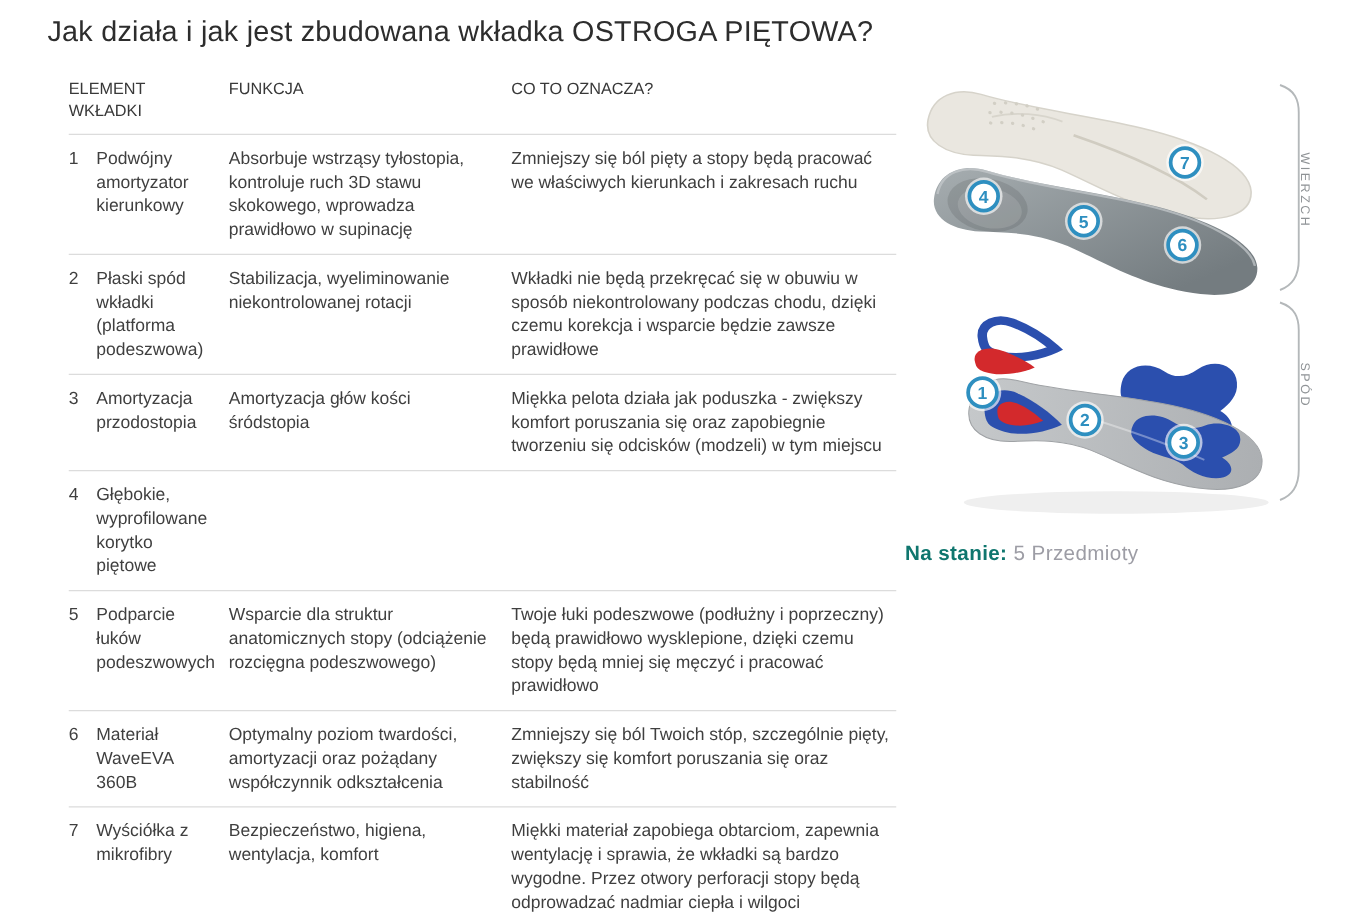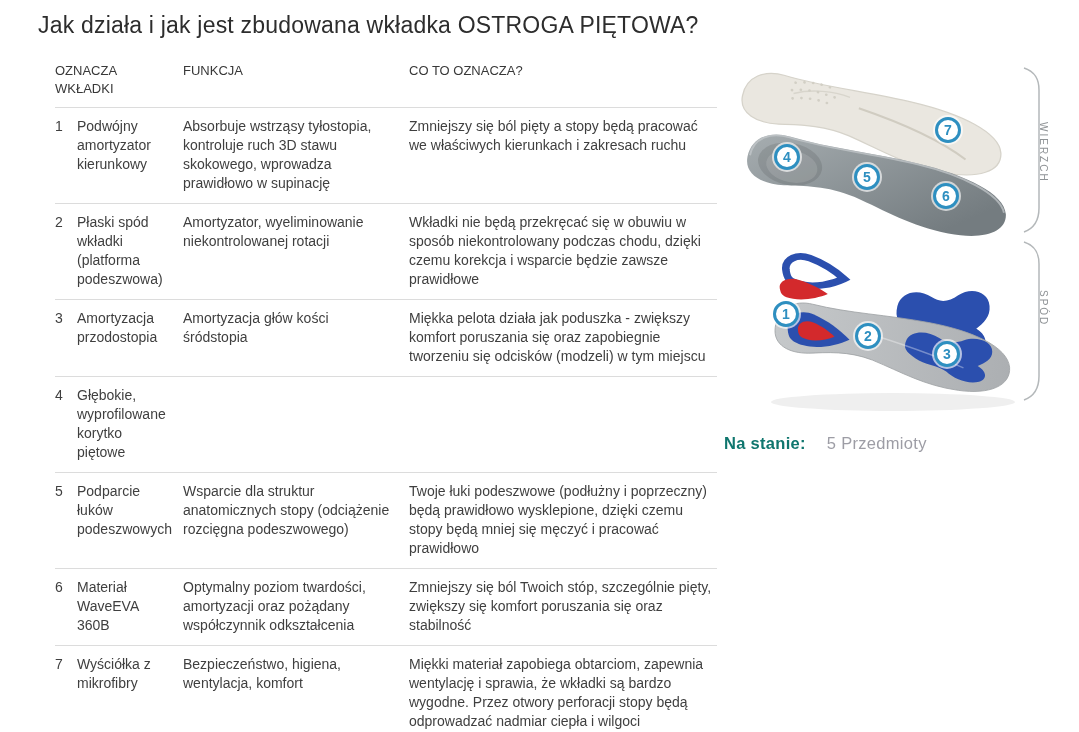--- a/index.html
+++ b/index.html
@@ -41,46 +41,46 @@
   .c7{left:214px;top:59px;}
   .v-label {
     position:absolute; writing-mode:vertical-rl; font-size:10px;
     letter-spacing:2px; color:#8f9396;
   }
   .v-top { left:317px; top:64px; }
   .v-bottom { left:317px; top:232px; }
   
   .stock { position:absolute; left:724px; top:434px; font-size:16.5px; letter-spacing:.3px; }
   .stock-label { font-weight:700; color:#0f766e; }
-  .stock-value { color:#9d9da5; margin-left:21px; }
+  .stock-value { color:#9d9da5; margin-left:5px; }
 </style>
 </head>
 <body>
 
 <div class="page">
 
   <h1 class="page-title">Jak działa i jak jest zbudowana wkładka OSTROGA PIĘTOWA?</h1>
 
   <div class="spec-table">
     <div class="t-head">
-      <div class="h-element">OZNACZA WKŁADKI</div>
+      <div class="h-element">ELEMENT WKŁADKI</div>
       <div class="h-funkcja">FUNKCJA</div>
       <div class="h-oznacza">CO TO OZNACZA?</div>
     </div>
 
     <div class="t-row">
       <div class="c-num">1</div>
       <div class="c-el">Podwójny amortyzator kierunkowy</div>
       <div class="c-fn">Absorbuje wstrząsy tyłostopia, kontroluje ruch 3D stawu skokowego, wprowadza prawidłowo w supinację</div>
       <div class="c-oz">Zmniejszy się ból pięty a stopy będą pracować we właściwych kierunkach i zakresach ruchu</div>
     </div>
     <div class="t-row">
       <div class="c-num">2</div>
       <div class="c-el">Płaski spód wkładki (platforma podeszwowa)</div>
-      <div class="c-fn">Amortyzator, wyeliminowanie niekontrolowanej rotacji</div>
+      <div class="c-fn">Stabilizacja, wyeliminowanie niekontrolowanej rotacji</div>
       <div class="c-oz">Wkładki nie będą przekręcać się w obuwiu w sposób niekontrolowany podczas chodu, dzięki czemu korekcja i wsparcie będzie zawsze prawidłowe</div>
     </div>
     <div class="t-row">
       <div class="c-num">3</div>
       <div class="c-el">Amortyzacja przodostopia</div>
       <div class="c-fn">Amortyzacja głów kości śródstopia</div>
       <div class="c-oz">Miękka pelota działa jak poduszka - zwiększy komfort poruszania się oraz zapobiegnie tworzeniu się odcisków (modzeli) w tym miejscu</div>
     </div>
     <div class="t-row">
       <div class="c-num">4</div>

